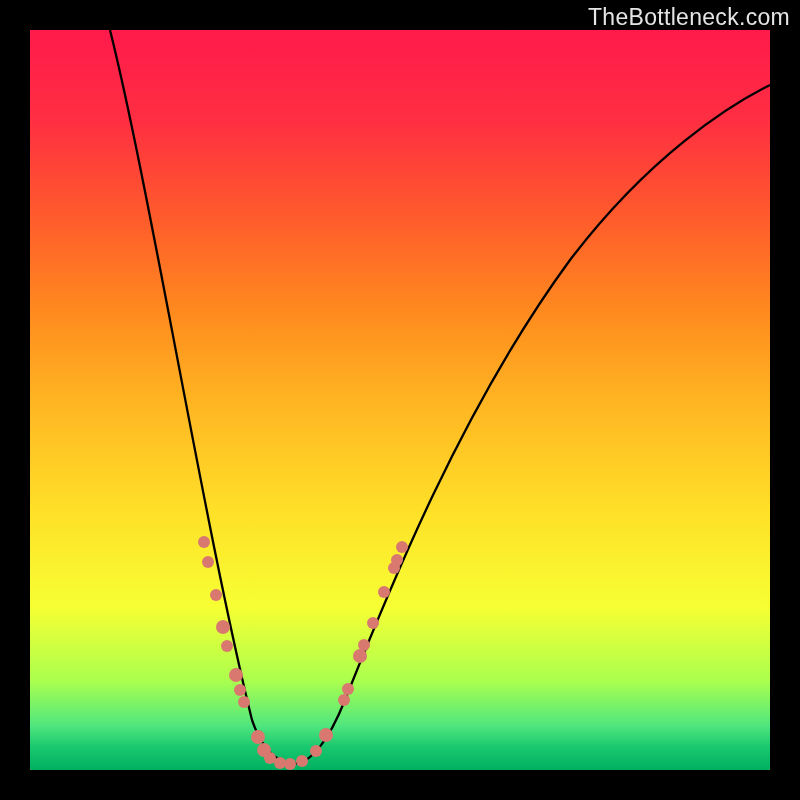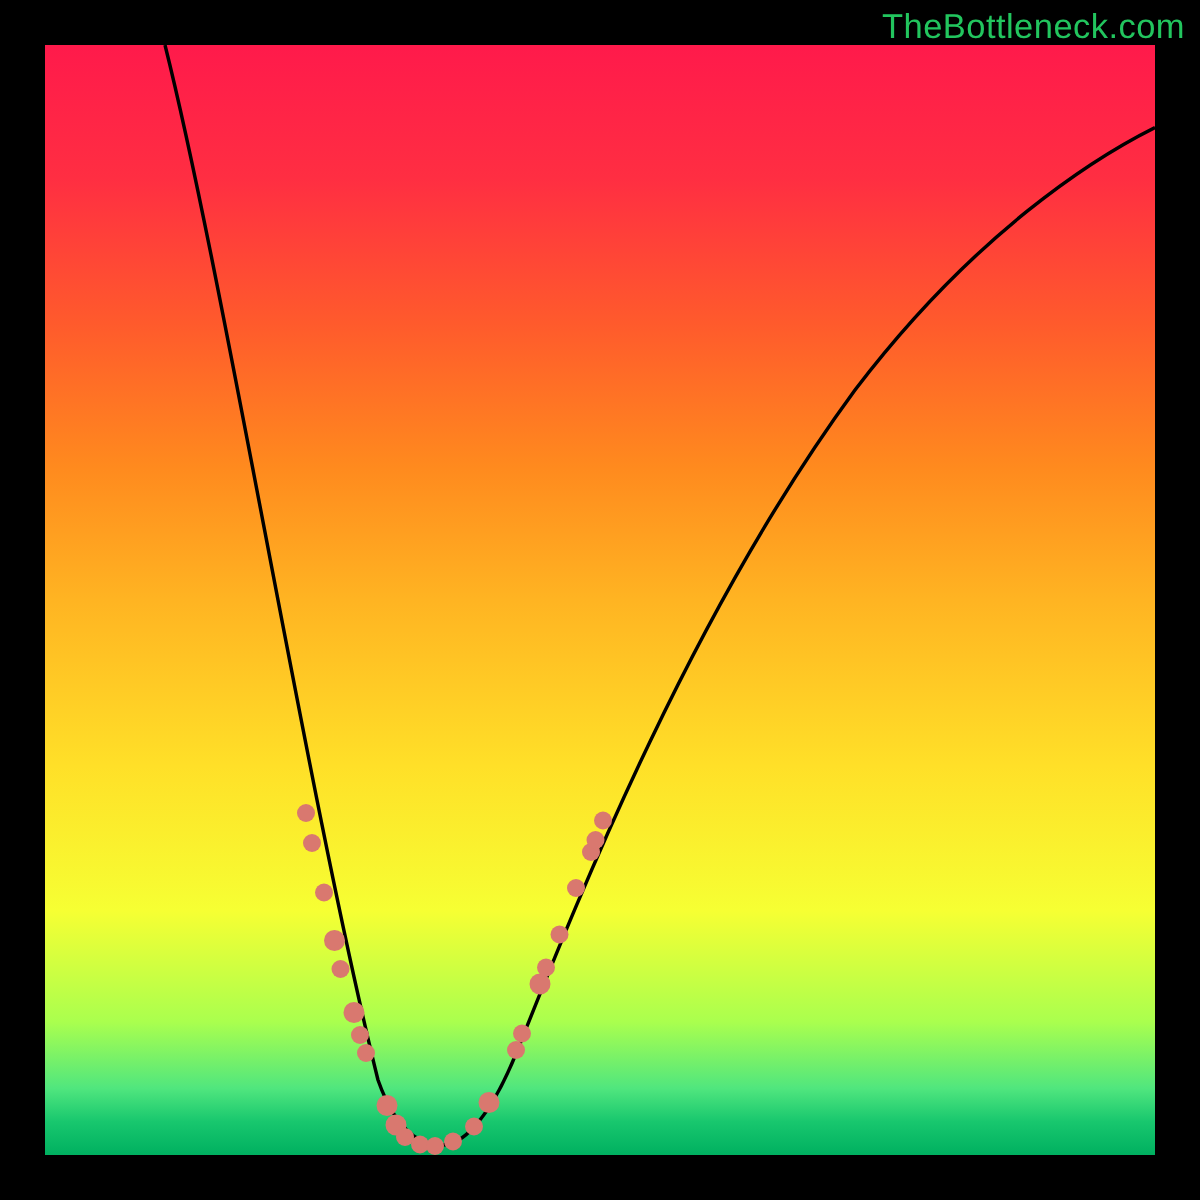--- a/index.html
+++ b/index.html
@@ -32,21 +32,21 @@
       #aaff4e 88%,
       #50e67e 94%,
       #18c76e 97%,
       #00b060 100%
     );
   }
   .watermark {
     position: absolute;
     top: 4px;
     right: 10px;
-    color: #22c55e;
+    color: #e5e5e5;
     font-family: Arial, Helvetica, sans-serif;
     font-size: 23px;
     font-weight: 500;
     letter-spacing: 0.3px;
     margin-left: 16px;
   }
   svg.curve {
     position: absolute;
     left: 0;
     top: 0;

